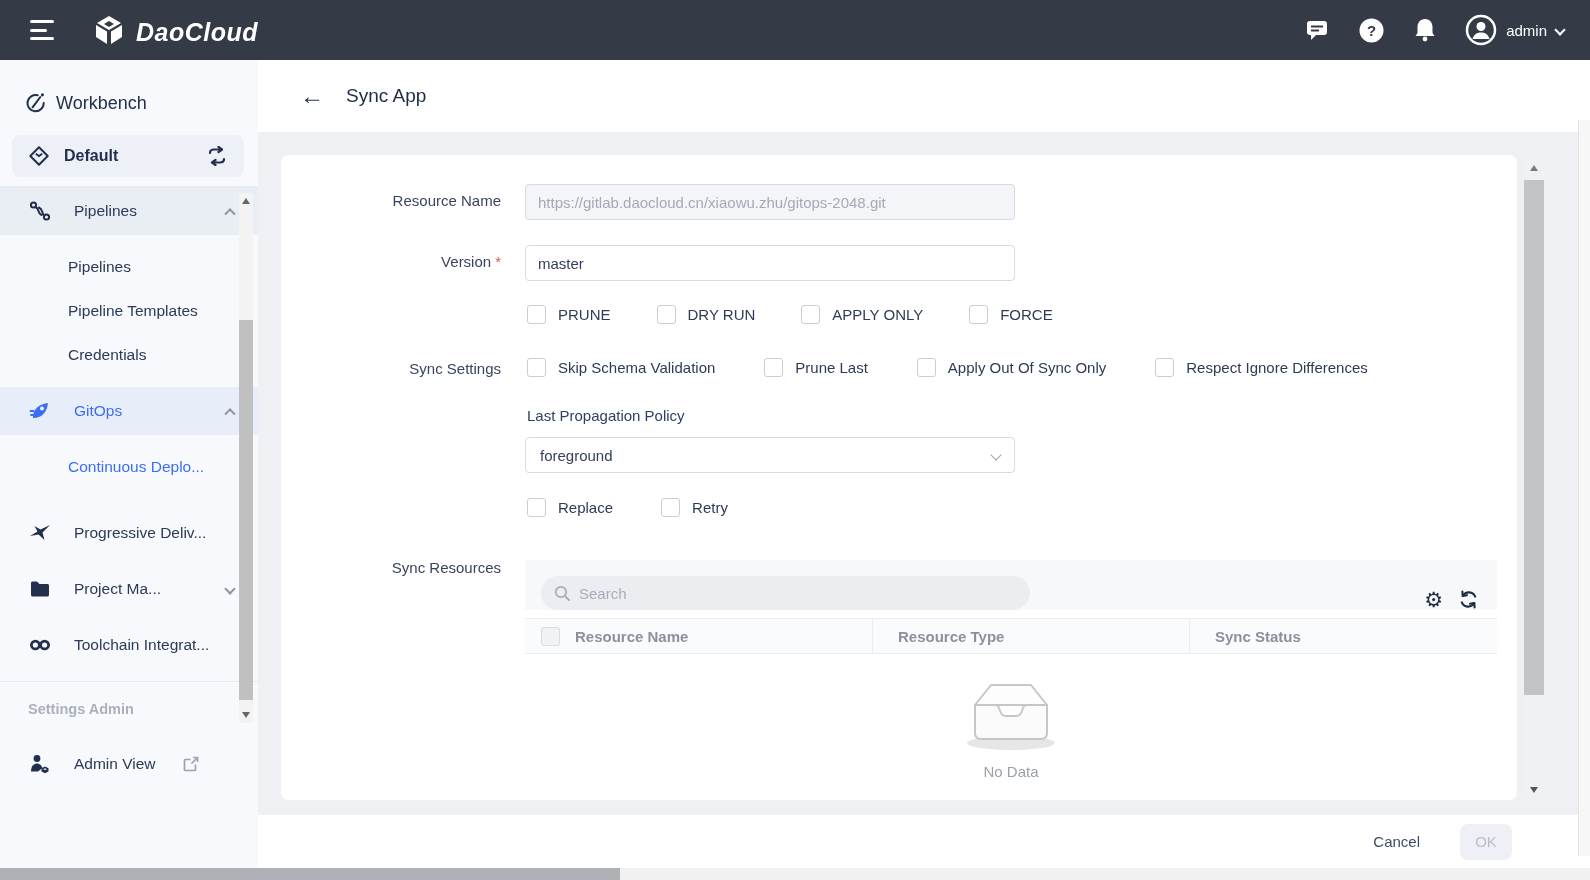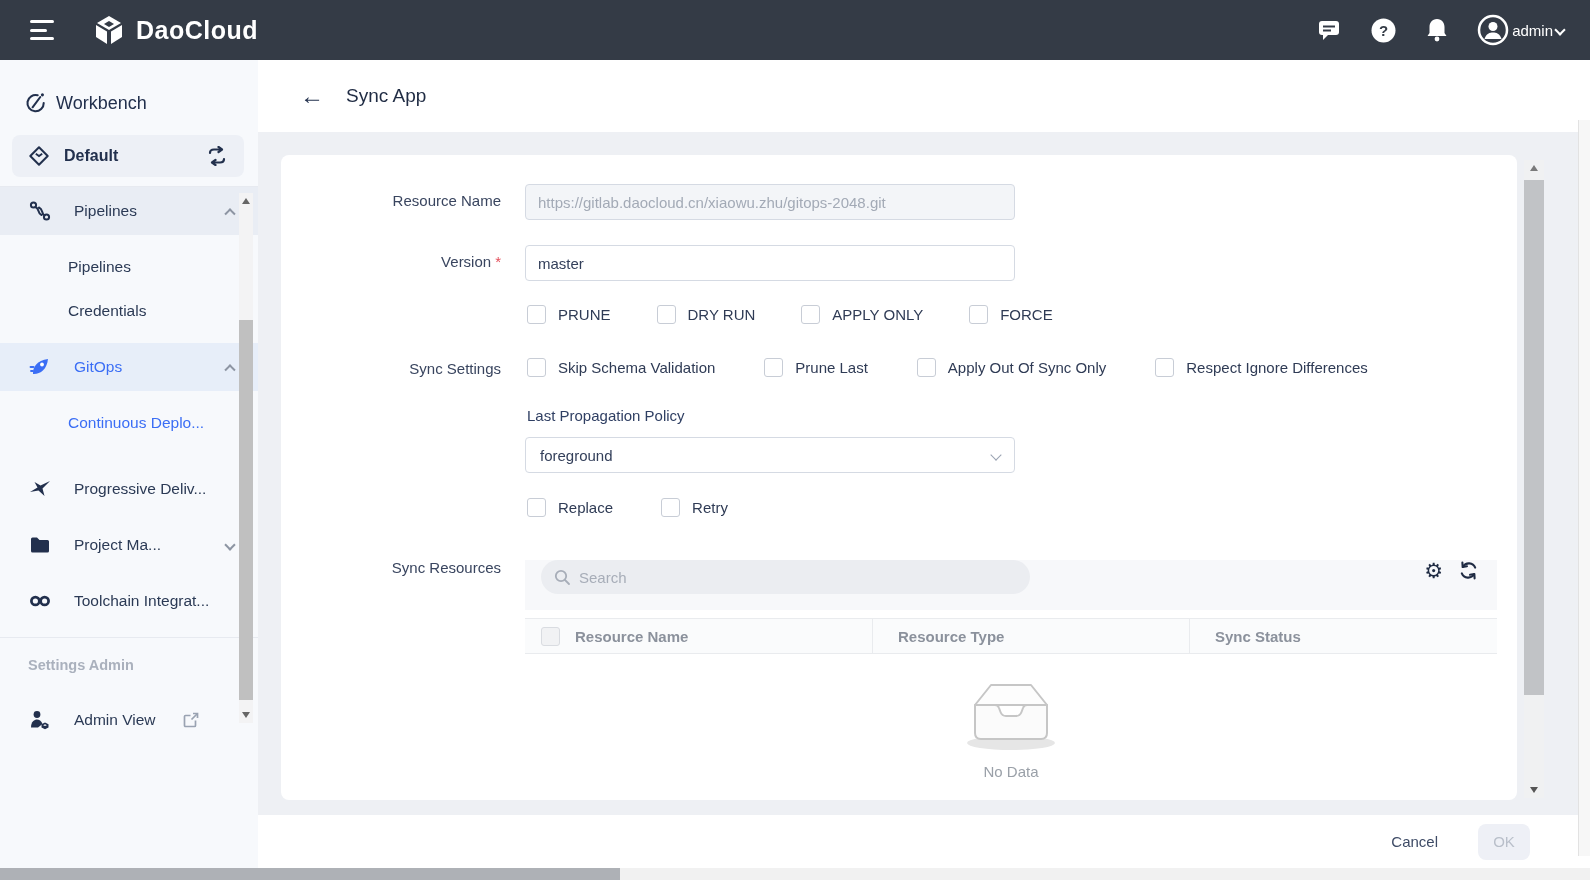--- a/index.html
+++ b/index.html
@@ -4,25 +4,25 @@
 <style>
   * { margin:0; padding:0; box-sizing:border-box; }
   html,body { width:1590px; height:880px; overflow:hidden; background:#eef0f4;
     font-family:"Liberation Sans", sans-serif; }
 
   
   .topbar { height:60px; background:#343b46; display:flex; align-items:center; padding:0 26px 0 22px; }
   .hamburger { width:26px; height:20px; display:flex; flex-direction:column; justify-content:space-between; cursor:pointer; margin-left:8px;}
   .hamburger span { height:3px; background:#fff; border-radius:2px; }
   .hamburger span:nth-child(1){width:24px;} .hamburger span:nth-child(2){width:17px;} .hamburger span:nth-child(3){width:24px;}
-  .brand { display:flex; align-items:center; gap:10px; margin-left:36px; }
+  .brand { display:flex; align-items:flex-end; gap:10px; margin-left:36px;font-style:italic; }
   .brand-text { color:#fff; font-size:25px; font-weight:bold; letter-spacing:.5px; }
   .topbar-right { margin-left:auto; display:flex; align-items:center; gap:26px; }
   .tb-icon { width:28px; height:28px; display:flex; align-items:center; justify-content:center; cursor:pointer; }
-  .user-chip { display:flex; align-items:center; gap:3px; cursor:pointer; }
+  .user-chip { display:flex; align-items:center; gap:9px; cursor:pointer; }
   .user-name { color:#fff; font-size:15px; }
   .chev { display:inline-block; width:8px; height:8px; border-right:2px solid #8d95a3; border-bottom:2px solid #8d95a3; }
   .chev.up { transform:rotate(-135deg) translate(-2px,-2px); }
   .chev.down { transform:rotate(45deg); }
   .chev.white { border-color:#fff; }
 
   
   .app-body { display:flex; height:808px; position:relative; }
 
   
@@ -72,21 +72,21 @@
   .cb-item { display:flex; align-items:center; gap:12px; cursor:pointer; }
   .cb-box { width:19px; height:19px; border:1px solid #c8cdd6; border-radius:3px; background:#fff; flex:none; }
   .cb-box.dim { background:#f1f2f4; border-color:#d9dce1; }
   .cb-text { font-size:15px; color:#2f3b55; white-space:nowrap; }
   .sub-label { position:absolute; left:246px; font-size:15px; color:#2f3f63; }
   .f-select { position:absolute; left:244px; width:490px; height:36px; border:1px solid #d5dae3; border-radius:4px;
     display:flex; align-items:center; padding:0 14px; font-size:15px; color:#333f5a; cursor:pointer; background:#fff;}
   .f-select .chev { margin-left:auto; border-color:#9aa3b2; border-width:1.5px; }
 
   .toolbar { position:absolute; left:244px; top:405px; width:972px; height:50px; background:#f7f8fa;
-    display:flex; align-items:flex-start; padding:0 18px 0 16px; }
+    display:flex; align-items:flex-end; padding:0 18px 0 16px; }
   .search-pill { width:489px; height:34px; background:#ebedf1; border-radius:17px; display:flex; align-items:center; padding:0 12px; gap:8px;}
   .search-input { border:none; background:transparent; outline:none; font-size:15px; color:#333f5a; width:100%;
     font-family:"Liberation Sans",sans-serif;}
   .search-input::placeholder { color:#a7adb8; }
   .tool-icons { margin-left:auto; display:flex; align-items:center; gap:15px; }
   .gear { font-size:21px; color:#1f2b43; line-height:1; cursor:pointer; }
 
   .thead { position:absolute; left:244px; top:463px; width:972px; height:36px; background:#fafbfc;
     border-top:1px solid #e9ebee; border-bottom:1px solid #e9ebee; display:flex; align-items:center; }
   .th { font-size:15px; font-weight:600; color:#8b919c; display:flex; align-items:center; height:100%; }
@@ -97,21 +97,21 @@
   .empty { position:absolute; left:244px; top:520px; width:972px; text-align:center; }
   .empty-text { margin-top:6px; font-size:15px; color:#9aa0a8; }
 
   
   .card-scroll { position:absolute; left:1266px; top:28px; width:20px; height:638px; background:#f0f1f2; }
   .card-scroll .arrow.up{ left:6px; border-bottom-color:#7a7a7a;}
   .card-scroll .arrow.dn{ left:6px; border-top-color:#555;}
   .card-scroll .sb-thumb { width:20px; background:#c1c3c6; }
 
   .footer { height:53px; background:#fff; display:flex; align-items:center; justify-content:flex-end;
-    padding-right:60px; gap:40px; }
+    padding-right:78px; gap:40px; }
   .btn-cancel { font-size:15px; color:#3e4b66; cursor:pointer; background:none; border:none; font-family:"Liberation Sans",sans-serif;}
   .btn-ok { width:52px; height:36px; background:#eef0f6; color:#b9bfca; font-size:15px; border:none; border-radius:8px;
     font-family:"Liberation Sans",sans-serif; }
 
   
   .right-strip { position:absolute; right:0; top:60px; bottom:12px; width:12px; background:#f7f7f7; border-left:1px solid #e2e2e2; }
   .hbar { position:absolute; left:0; bottom:0; width:1590px; height:12px; background:#f1f1f1; }
   .hbar-thumb { position:absolute; left:0; top:0; width:620px; height:12px; background:#aeb1b6; }
 
   svg { display:block; }
@@ -214,20 +214,23 @@
             <path d="M7.5 8 C12 10 9 14 13.5 16 M16.5 16.5 C13 14.5 15.5 10.5 11 8.5" fill="none" stroke="#22304d" stroke-width="2" stroke-linecap="round"></path>
           </svg>
         </span>
         <span>Pipelines</span>
         <span class="chev up m-chev"></span>
       </div>
       <div class="m-item m-sub mt10">
         <span>Pipelines</span>
       </div>
       <div class="m-item m-sub">
+        <span>Pipeline Templates</span>
+      </div>
+      <div class="m-item m-sub">
         <span>Credentials</span>
       </div>
 
       <div class="m-item m-group sel-blue mt10">
         <span class="icon20">
           <svg width="24" height="24" viewBox="0 0 24 24">
             <path d="M5 19 C4.5 12 9 5.5 20 4 C19 14.5 12 19.5 5 19 Z" fill="#3b6ef5"></path>
             <circle cx="14" cy="9.5" r="1.9" fill="#fff"></circle>
             <line x1="2.5" y1="12" x2="5.5" y2="12" stroke="#3b6ef5" stroke-width="1.8" stroke-linecap="round"></line>
             <line x1="3" y1="16" x2="5" y2="16" stroke="#3b6ef5" stroke-width="1.8" stroke-linecap="round"></line>

